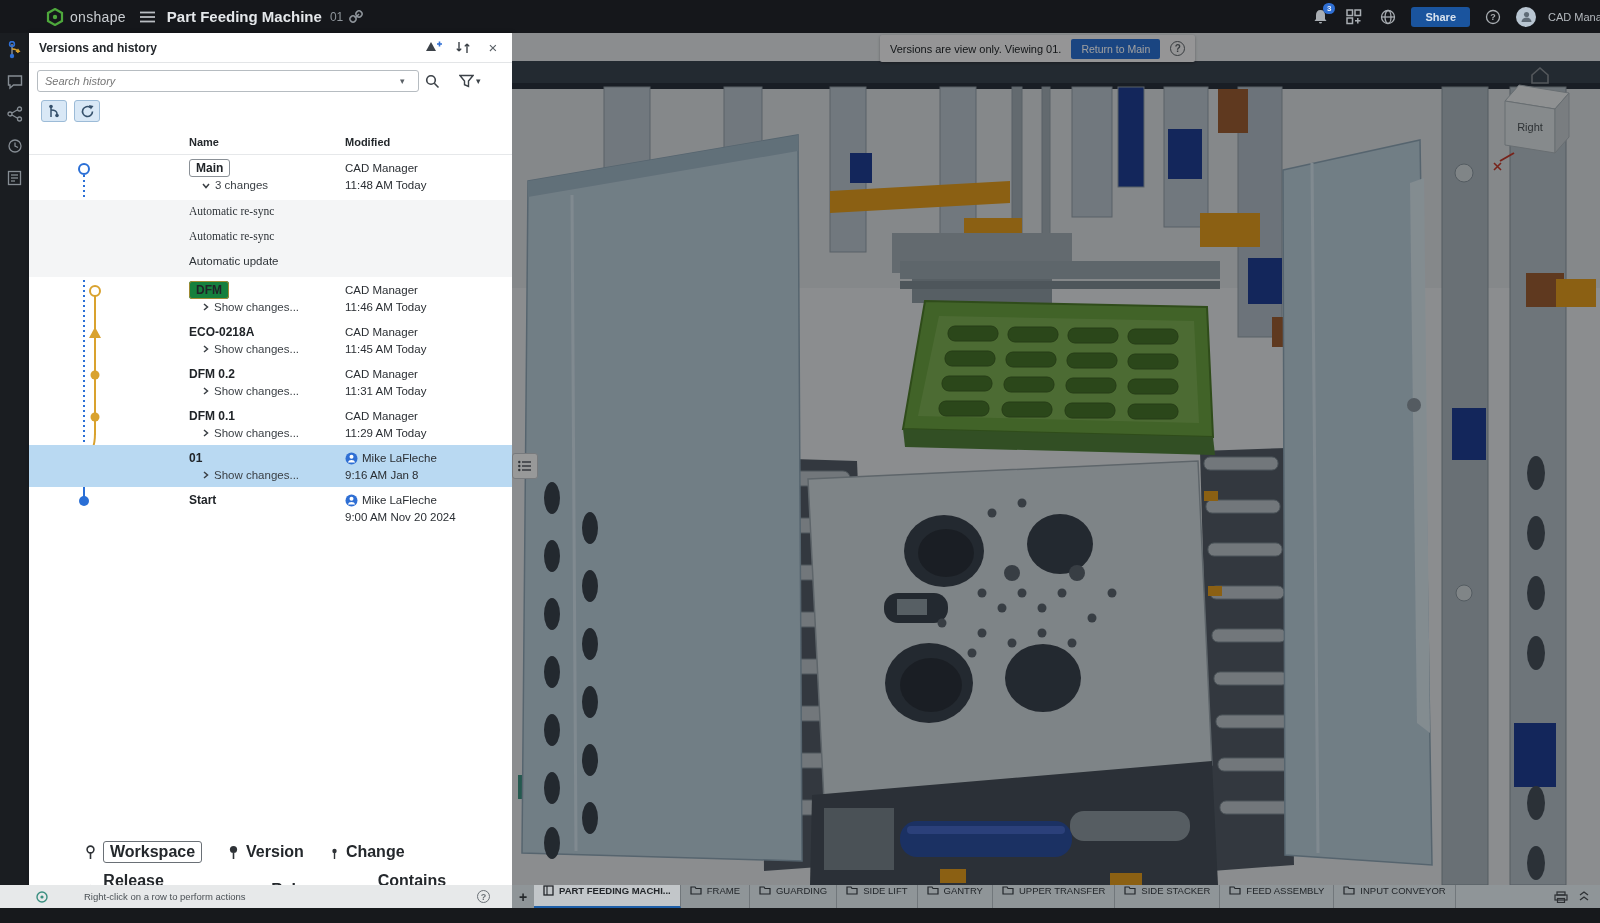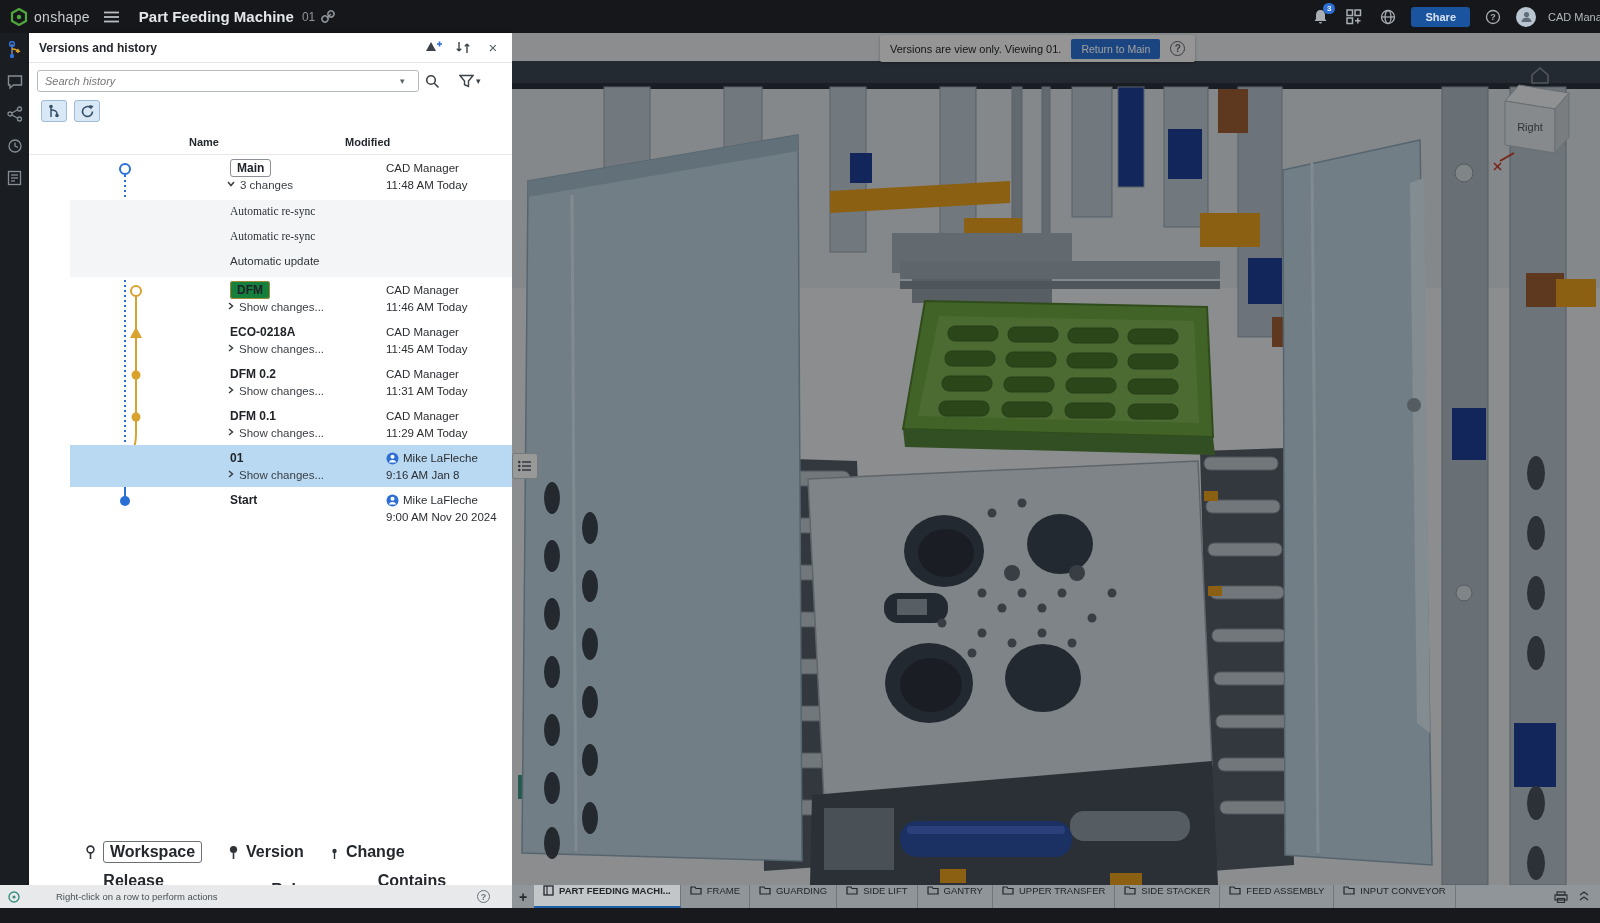--- a/index.html
+++ b/index.html
@@ -1,23 +1,23 @@
 <!DOCTYPE html>
 <html><head>
 <meta charset="utf-8">
 <style>
   * { margin:0; padding:0; box-sizing:border-box; }
   html,body { width:1600px; height:923px; font-family:"Liberation Sans", sans-serif; background:#17191c; overflow:hidden; }
 
   
-  .topbar { position:absolute; left:0; top:0; width:1600px; height:33px; background:#15171b; display:flex; align-items:center; color:#c3c7cc; overflow:hidden; }
+  .topbar { position:absolute; left:0; top:0; width:1600px; height:33px; background:#15171b; display:flex; align-items:center; color:#c3c7cc; overflow:hidden;padding-left:36px; }
   .topbar .logo { margin-left:10px; }
   .appname { font-size:14px; color:#c9cdd1; margin-left:6px; letter-spacing:.3px; }
   .hamburger { margin-left:14px; cursor:pointer; }
-  .doc-title { font-size:15px; font-weight:bold; color:#e4e7ea; margin-left:20px; white-space:nowrap; }
+  .doc-title { font-size:15px; font-weight:bold; color:#e4e7ea; margin-left:12px; white-space:nowrap; }
   .doc-ver { font-size:12px; color:#8f959b; margin-left:8px; }
   .top-right { margin-left:auto; display:flex; align-items:center; gap:12px; padding-right:0; }
   .icon-btn { position:relative; width:22px; height:22px; display:flex; align-items:center; justify-content:center; cursor:pointer; }
   .badge { position:absolute; top:-3px; right:-4px; background:#2f6fd4; color:#eef2f7; font-size:8px; border-radius:7px; padding:1px 4px; font-weight:bold; }
   .share-btn { background:#1a549e; color:#d8e2ee; font-size:11px; font-weight:bold; border:none; border-radius:3px; padding:4px 14px; cursor:pointer; }
   .avatar { width:20px; height:20px; border-radius:50%; background:#b9c6d2; display:flex; align-items:center; justify-content:center; }
   .user-name { font-size:11px; color:#b4b9be; white-space:nowrap; width:52px; overflow:hidden; }
 
   
   .leftstrip { position:absolute; left:0; top:33px; width:29px; height:852px; background:#1a1d21; display:flex; flex-direction:column; align-items:center; padding-top:8px; gap:14px; }
@@ -35,51 +35,51 @@
   .search-box input { border:none; outline:none; width:355px; margin-left:7px; font-size:11px; font-style:italic; color:#5a6066; font-family:"Liberation Sans", sans-serif; background:transparent; }
   .search-caret { color:#5a6066; font-size:9px; margin-right:6px; cursor:pointer; }
   .sr-btn { width:26px; height:22px; display:flex; align-items:center; justify-content:center; cursor:pointer; color:#3c4248; }
   .filter-btn { display:flex; align-items:center; gap:2px; margin-left:14px; cursor:pointer; color:#3c4248; }
   .toggles { position:absolute; left:12px; top:67px; display:flex; gap:7px; }
   .tog { width:26px; height:22px; background:#d9e8f6; border:1px solid #9cbbd7; border-radius:3px; display:flex; align-items:center; justify-content:center; cursor:pointer; }
   .colheads { position:absolute; left:0; top:100px; width:100%; height:22px; border-bottom:1px solid #e6e8ea; font-weight:bold; font-size:11px; }
   .colheads .c1 { position:absolute; left:160px; top:3px; }
   .colheads .c2 { position:absolute; left:316px; top:3px; }
 
-  .rows { position:absolute; left:0; top:122px; width:100%; height:380px;margin-left:41px; }
+  .rows { position:absolute; left:0; top:122px; width:100%; height:380px; }
   .graph { position:absolute; left:0; top:0; pointer-events:none; }
   .vrow { position:relative; width:100%; cursor:pointer; }
   .h45{height:45px;} .h25{height:25px;font-family:Liberation Serif, serif;} .h27{height:27px;} .h42{height:42px;}
   .band { background:#f4f5f6; }
   .selected { background:#b9d9f2; }
   .vname { position:absolute; left:160px; top:6px; font-size:12px; font-weight:bold; color:#202428; }
   .boxed { border:1px solid #8a9096; border-radius:3px; padding:1px 6px; background:#fff; font-weight:bold; }
   .boxed.dfm { background:#15803d; border-color:#a08a33; }
-  .vsub { position:absolute; left:156px; top:24px; font-size:11.5px; color:#3a3f44; display:flex; gap:4px; }
+  .vsub { position:absolute; left:172px; top:24px; font-size:11.5px; color:#3a3f44; display:flex; align-items:center; gap:4px; }
   .chgname { position:absolute; left:160px; top:5px; font-size:11.5px; color:#2e3338; font-weight:normal; }
   .mod { position:absolute; left:316px; top:5px; font-size:11.5px; color:#2a2e33; line-height:17px; }
   .mod .author { display:flex; align-items:center; gap:4px; }
 
   .legend { position:absolute; left:56px; bottom:18px; display:flex; flex-direction:column; gap:9px; font-size:16px; color:#24282c; font-weight:bold; }
   .lrow { display:flex; align-items:center; gap:26px; }
   .litem { display:flex; align-items:center; gap:7px; }
   .lbox { border:1px solid #6a7076; border-radius:3px; padding:1px 6px; }
 
   
   .viewport { position:absolute; left:512px; top:33px; width:1088px; height:852px; overflow:hidden; background:#4f5356; }
   .vp-dim { position:absolute; left:0; top:0; width:1088px; height:852px; filter:brightness(0.62); }
   .banner { position:absolute; left:368px; top:2px; height:27px; background:#f0f1f2; border-radius:2px; box-shadow:0 1px 3px rgba(0,0,0,.3); display:flex; align-items:center; gap:10px; padding:0 10px; }
   .banner-text { font-size:11px; font-weight:normal; color:#22262a; white-space:nowrap; }
   .banner-btn { background:#2a6fd0; color:#fff; border:none; border-radius:2px; font-size:10.5px; padding:4px 10px; cursor:pointer; font-family:"Liberation Sans", sans-serif; }
   .banner-q { width:15px; height:15px; border:1.5px solid #5a6066; border-radius:50%; color:#5a6066; font-size:10px; display:flex; align-items:center; justify-content:center; font-weight:bold; cursor:pointer; }
   .flyout { position:absolute; left:0px; top:420px; width:26px; height:26px; background:#f5f6f7; border:1px solid #c0c5c9; border-radius:3px; display:flex; align-items:center; justify-content:center; cursor:pointer; }
 
   
   .bottombar { position:absolute; left:0; top:885px; width:1600px; height:23px; display:flex; }
-  .hint-section { width:512px; height:23px; background:#e7e9ea; display:flex; align-items:center; font-size:9.5px; color:#4a5055; position:relative; }
+  .hint-section { width:512px; height:23px; background:#e7e9ea; display:flex; align-items:center; font-size:9.5px; color:#4a5055; position:relative;padding-left:28px; }
   .hint-text { margin-left:36px; }
   .hint-q { position:absolute; right:22px; width:13px; height:13px; border:1.3px solid #6a7076; border-radius:50%; display:flex; align-items:center; justify-content:center; font-size:9px; color:#6a7076; font-weight:bold; }
   .tabs-section { width:1088px; height:23px; background:#8f9598; display:flex; align-items:stretch; overflow:hidden; }
   .plus-btn { width:22px; display:flex; align-items:center; justify-content:center; font-size:14px; color:#25282b; cursor:pointer; font-weight:bold; }
   .tab { display:flex; gap:5px; padding:0 9px; border-right:1px solid #71777b; font-size:9.5px; color:#22262a; white-space:nowrap; cursor:pointer; }
   .tab.active { background:#c2c6c9; font-weight:bold; border-bottom:2px solid #1e5fa8; }
   .tabs-right { margin-left:auto; display:flex; align-items:center; gap:10px; padding-right:10px; }
   .bottomstrip { position:absolute; left:0; top:908px; width:1600px; height:15px; background:#17191c; }
 </style>
 </head>

